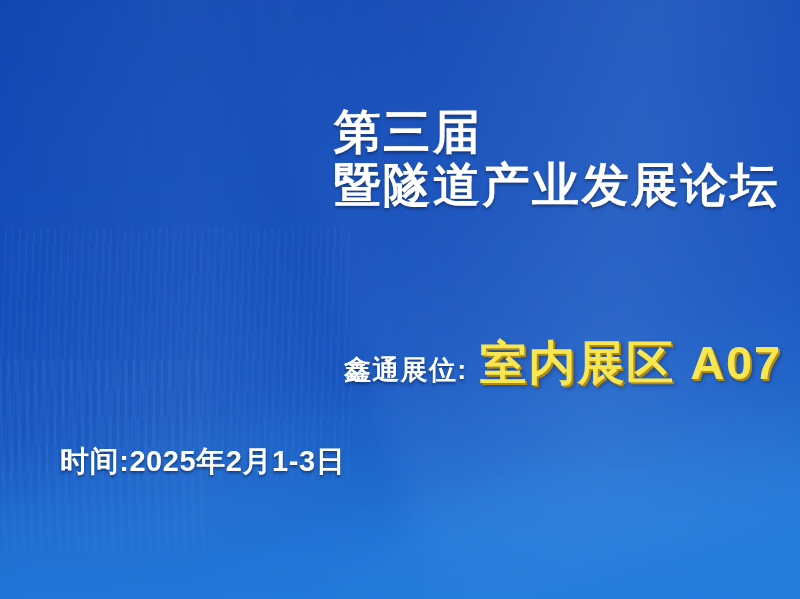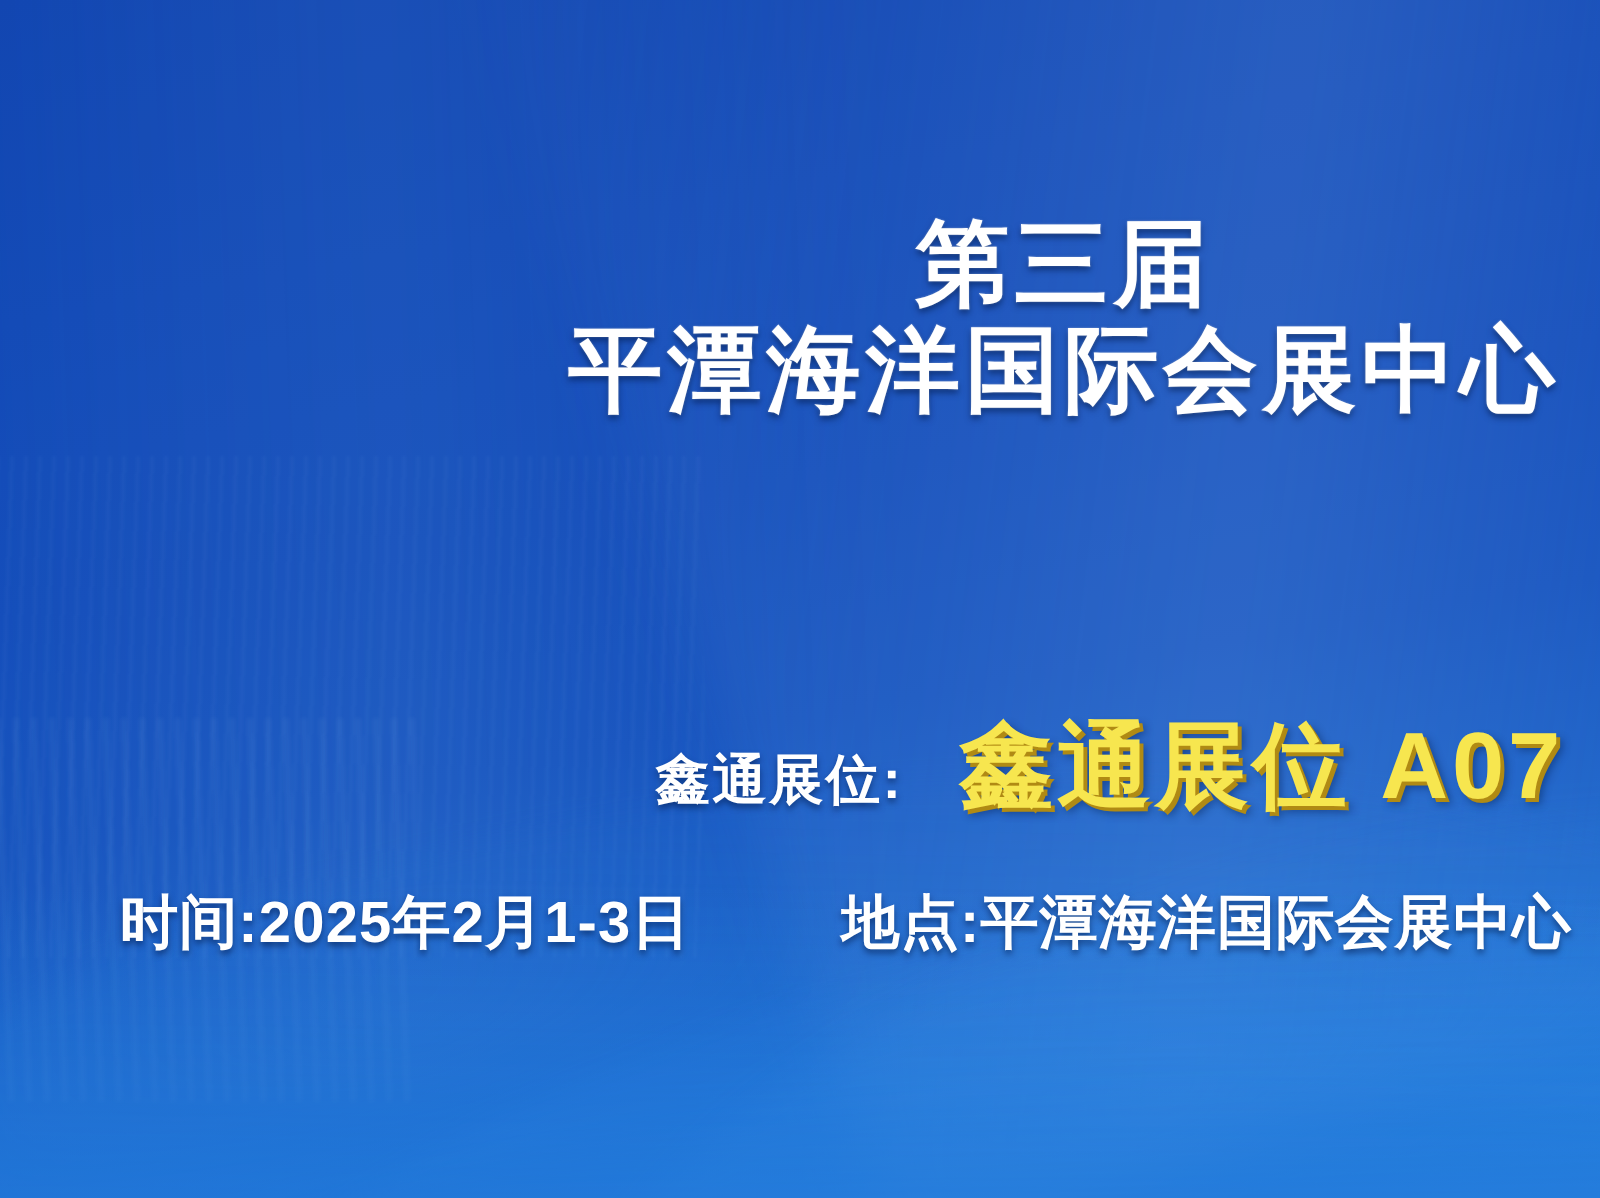--- a/index.html
+++ b/index.html
@@ -115,45 +115,45 @@
   
   .content{
     position:absolute; inset:0;
     display:flex; flex-direction:column;
   }
 
   .title-block{
     position:absolute;
     right:20px;
     top:106px;
-    text-align:center;
+    text-align:left;
     color:#fff;
   }
   .t-line{
     display:block;
     font-weight:700;
     letter-spacing:.055em;
     line-height:1.12;
     color:#ffffff;
     text-shadow:
       0 2px 3px rgba(2,24,70,.55),
       0 0 1px rgba(255,255,255,.5);
     white-space:nowrap;
   }
   .t-line-1{ font-size:47px; }
   .t-line-2{ font-size:47px; }
   .t-line-3{ font-size:47px; }
 
   .booth-row{
     position:absolute;
     right:18px;
-    top:352px;
+    top:332px;
     display:flex;
     align-items:baseline;
-    gap:28px;
+    gap:12px;
     white-space:nowrap;
     justify-content:center;
   }
   .booth-label{
     font-size:27px;
     font-weight:700;
     color:#ffffff;
     letter-spacing:.05em;
     text-shadow:0 2px 3px rgba(2,24,70,.55);
   }
@@ -199,27 +199,26 @@
   <div class="sweep sweep-1"></div>
   <div class="sweep sweep-2"></div>
   <div class="sweep sweep-3"></div>
   <div class="sweep sweep-4"></div>
   <div class="bottom-glow"></div>
 
   <div class="content">
 
     <div class="title-block">
       <span class="t-line t-line-1">第三届</span>
-      <span class="t-line t-line-3">平潭海洋国际会展中心</span>
+      <span class="t-line t-line-3">暨隧道产业发展论坛</span>
     </div>
 
     <div class="booth-row">
       <span class="booth-label">鑫通展位:</span>
-      <span class="booth-value">鑫通展位 A07</span>
+      <span class="booth-value">室内展区 A07</span>
     </div>
 
     <div class="meta-row">
       <span class="meta-item">时间:2025年2月1-3日</span>
-      <span class="meta-item">地点:平潭海洋国际会展中心</span>
     </div>
 
   </div>
 </div>
 
 </body></html>

